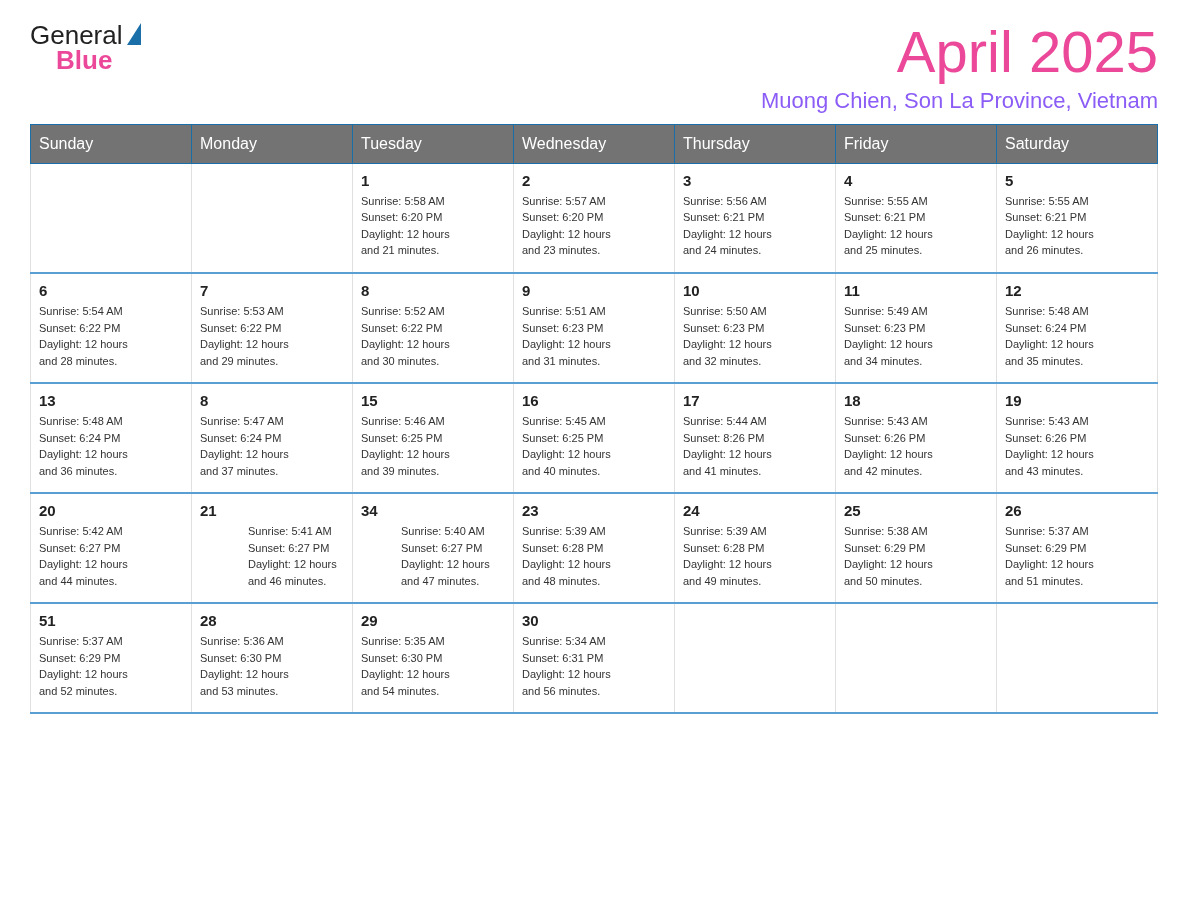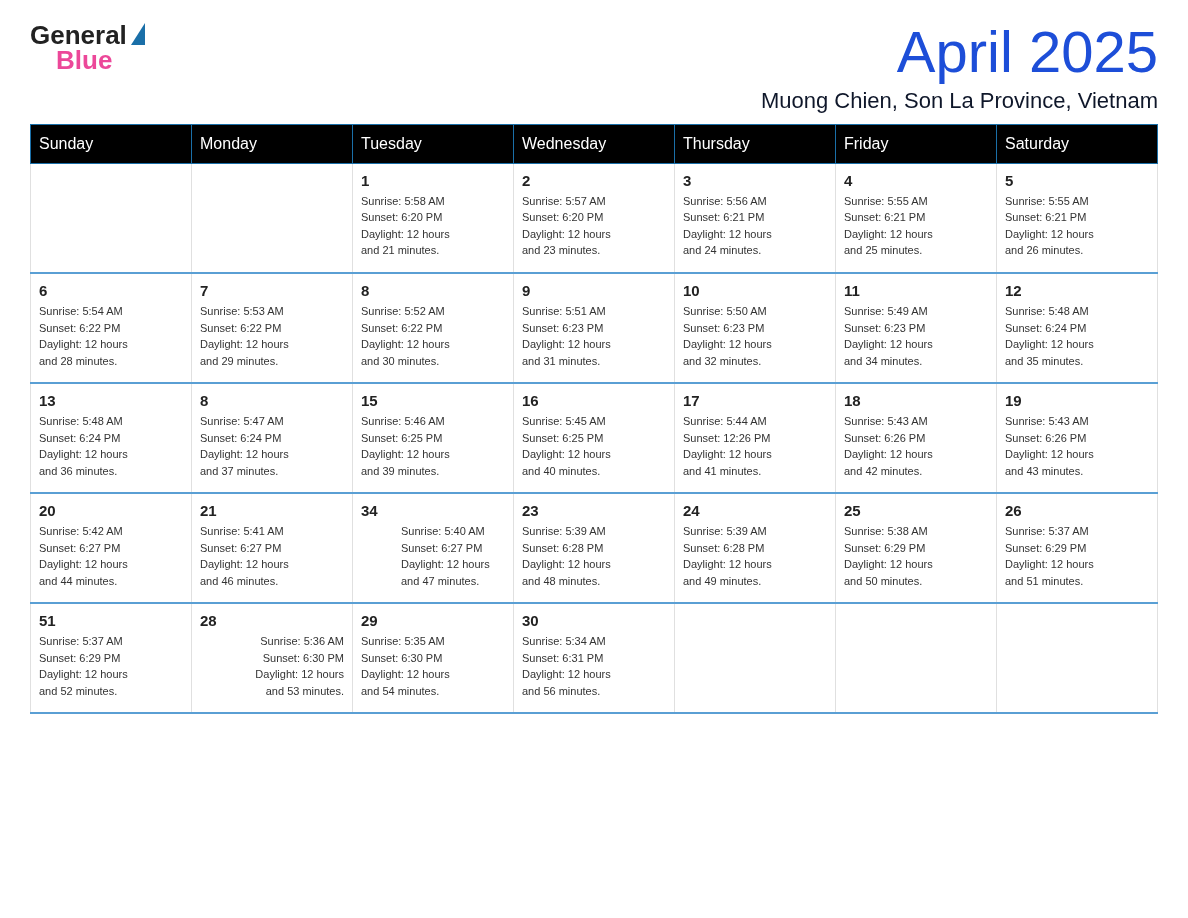--- a/index.html
+++ b/index.html
@@ -21,21 +21,21 @@
       display: flex;
       flex-direction: column;
       align-items: flex-start;
     }
     .logo-top {
       display: flex;
       align-items: center;
     }
     .logo-general {
       font-size: 26px;
-      font-weight: bold;
+      font-weight: normal;
       color: #222;
     }
     .logo-triangle {
       width: 0;
       height: 0;
       border-left: 14px solid transparent;
       border-bottom: 22px solid #1a6fa8;
       margin-left: 4px;
       margin-top: -4px;
     }
@@ -45,35 +45,35 @@
       color: #ec4899;
       margin-top: -6px;
       margin-left: 0px;
     }
     .title-section {
       text-align: right;
     }
     .month-title {
       font-size: 58px;
       font-weight: normal;
-      color: #1d4ed8;
+      color: #ec4899;
       line-height: 1.1;
     }
     .location-title {
       font-size: 22px;
-      color: #0f172a;
+      color: #8b5cf6;
       margin-top: 4px;
     }
     .calendar {
       width: 100%;
       border-collapse: collapse;
       margin-top: 10px;
     }
     .calendar thead tr {
-      background-color: #000000;
+      background-color: #737373;
       color: #fff;
     }
     .calendar thead th {
       padding: 10px 8px;
       font-size: 16px;
       font-weight: normal;
       text-align: left;
       border: 1px solid #1a6fa8;
     }
     .calendar tbody tr {
@@ -252,21 +252,21 @@
         <td>
           <span class="day-number">16</span>
           <div class="day-info" style="white-space: pre-line;">Sunrise: 5:45 AM
 Sunset: 6:25 PM
 Daylight: 12 hours
 and 40 minutes.</div>
         </td>
         <td>
           <span class="day-number">17</span>
           <div class="day-info" style="white-space: pre-line;">Sunrise: 5:44 AM
-Sunset: 12:26 PM
+Sunset: 8:26 PM
 Daylight: 12 hours
 and 41 minutes.</div>
         </td>
         <td>
           <span class="day-number">18</span>
           <div class="day-info" style="white-space: pre-line;">Sunrise: 5:43 AM
 Sunset: 6:26 PM
 Daylight: 12 hours
 and 42 minutes.</div>
         </td>
@@ -281,21 +281,21 @@
       <tr>
         <td>
           <span class="day-number">20</span>
           <div class="day-info" style="white-space: pre-line;">Sunrise: 5:42 AM
 Sunset: 6:27 PM
 Daylight: 12 hours
 and 44 minutes.</div>
         </td>
         <td>
           <span class="day-number">21</span>
-          <div class="day-info" style="white-space: pre-line;">Sunrise: 5:41 AM
+          <div class="day-info" style="white-space: pre-line; margin-left: 48px;">Sunrise: 5:41 AM
 Sunset: 6:27 PM
 Daylight: 12 hours
 and 46 minutes.</div>
         </td>
         <td>
           <span class="day-number">34</span>
           <div class="day-info" style="white-space: pre-line; margin-left: 40px;">Sunrise: 5:40 AM
 Sunset: 6:27 PM
 Daylight: 12 hours
 and 47 minutes.</div>
@@ -332,21 +332,21 @@
       <tr>
         <td>
           <span class="day-number">51</span>
           <div class="day-info" style="white-space: pre-line;">Sunrise: 5:37 AM
 Sunset: 6:29 PM
 Daylight: 12 hours
 and 52 minutes.</div>
         </td>
         <td>
           <span class="day-number">28</span>
-          <div class="day-info" style="white-space: pre-line; text-align: right;">Sunrise: 5:36 AM
+          <div class="day-info" style="white-space: pre-line;">Sunrise: 5:36 AM
 Sunset: 6:30 PM
 Daylight: 12 hours
 and 53 minutes.</div>
         </td>
         <td>
           <span class="day-number">29</span>
           <div class="day-info" style="white-space: pre-line;">Sunrise: 5:35 AM
 Sunset: 6:30 PM
 Daylight: 12 hours
 and 54 minutes.</div>

